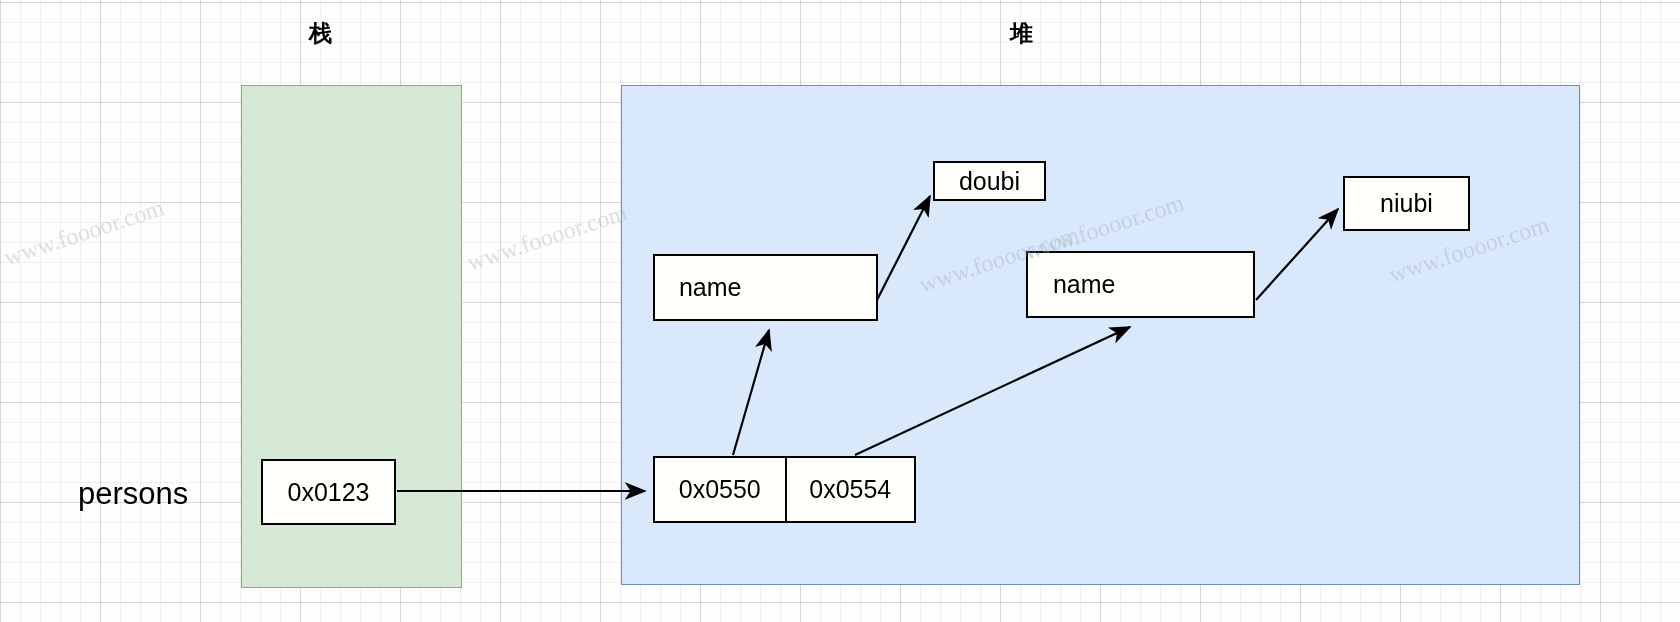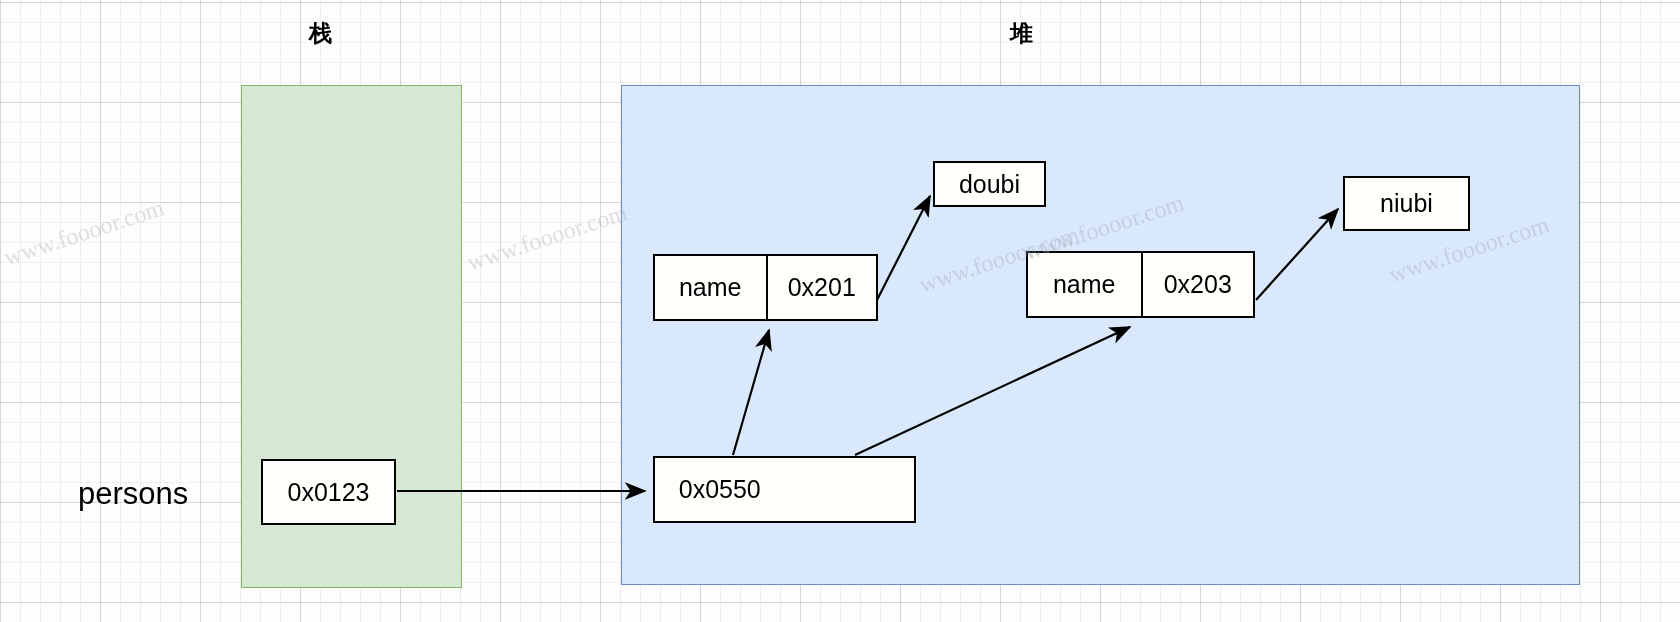--- a/index.html
+++ b/index.html
@@ -69,21 +69,21 @@
 
   #box-array{left:653px;top:456px;width:263px;height:67px;}
   #box-array .cell{width:50%;}
 
   #box-person1{left:653px;top:254px;width:225px;height:67px;}
   #box-person1 .cell{width:50%;}
 
   #box-person2{left:1026px;top:251px;width:229px;height:67px;}
   #box-person2 .cell{width:50%;}
 
-  #box-str1{left:933px;top:161px;width:113px;height:46px;}
+  #box-str1{left:933px;top:161px;width:113px;height:40px;}
   #box-str1 .cell{width:100%;}
 
   #box-str2{left:1343px;top:176px;width:127px;height:55px;}
   #box-str2 .cell{width:100%;}
 
   
   .wm{
     position:absolute;color:#9aa3ae;opacity:.33;
     font-size:24px;white-space:nowrap;pointer-events:none;
     transform:rotate(-18deg);transform-origin:left center;
@@ -122,30 +122,29 @@
 <div class="region-title" id="heap-title">堆</div>
 
 <div id="persons-label">persons</div>
 
 <div class="mbox" id="box-stack-ptr">
   <div class="cell">0x0123</div>
 </div>
 
 <div class="mbox" id="box-array">
   <div class="cell">0x0550</div>
+  <div class="cell">0x0554</div>
 </div>
 
 <div class="mbox" id="box-person1">
   <div class="cell">name</div>
-  <div class="cell">0x201</div>
 </div>
 
 <div class="mbox" id="box-person2">
   <div class="cell">name</div>
-  <div class="cell">0x203</div>
 </div>
 
 <div class="mbox" id="box-str1">
   <div class="cell">doubi</div>
 </div>
 
 <div class="mbox" id="box-str2">
   <div class="cell">niubi</div>
 </div>
 

